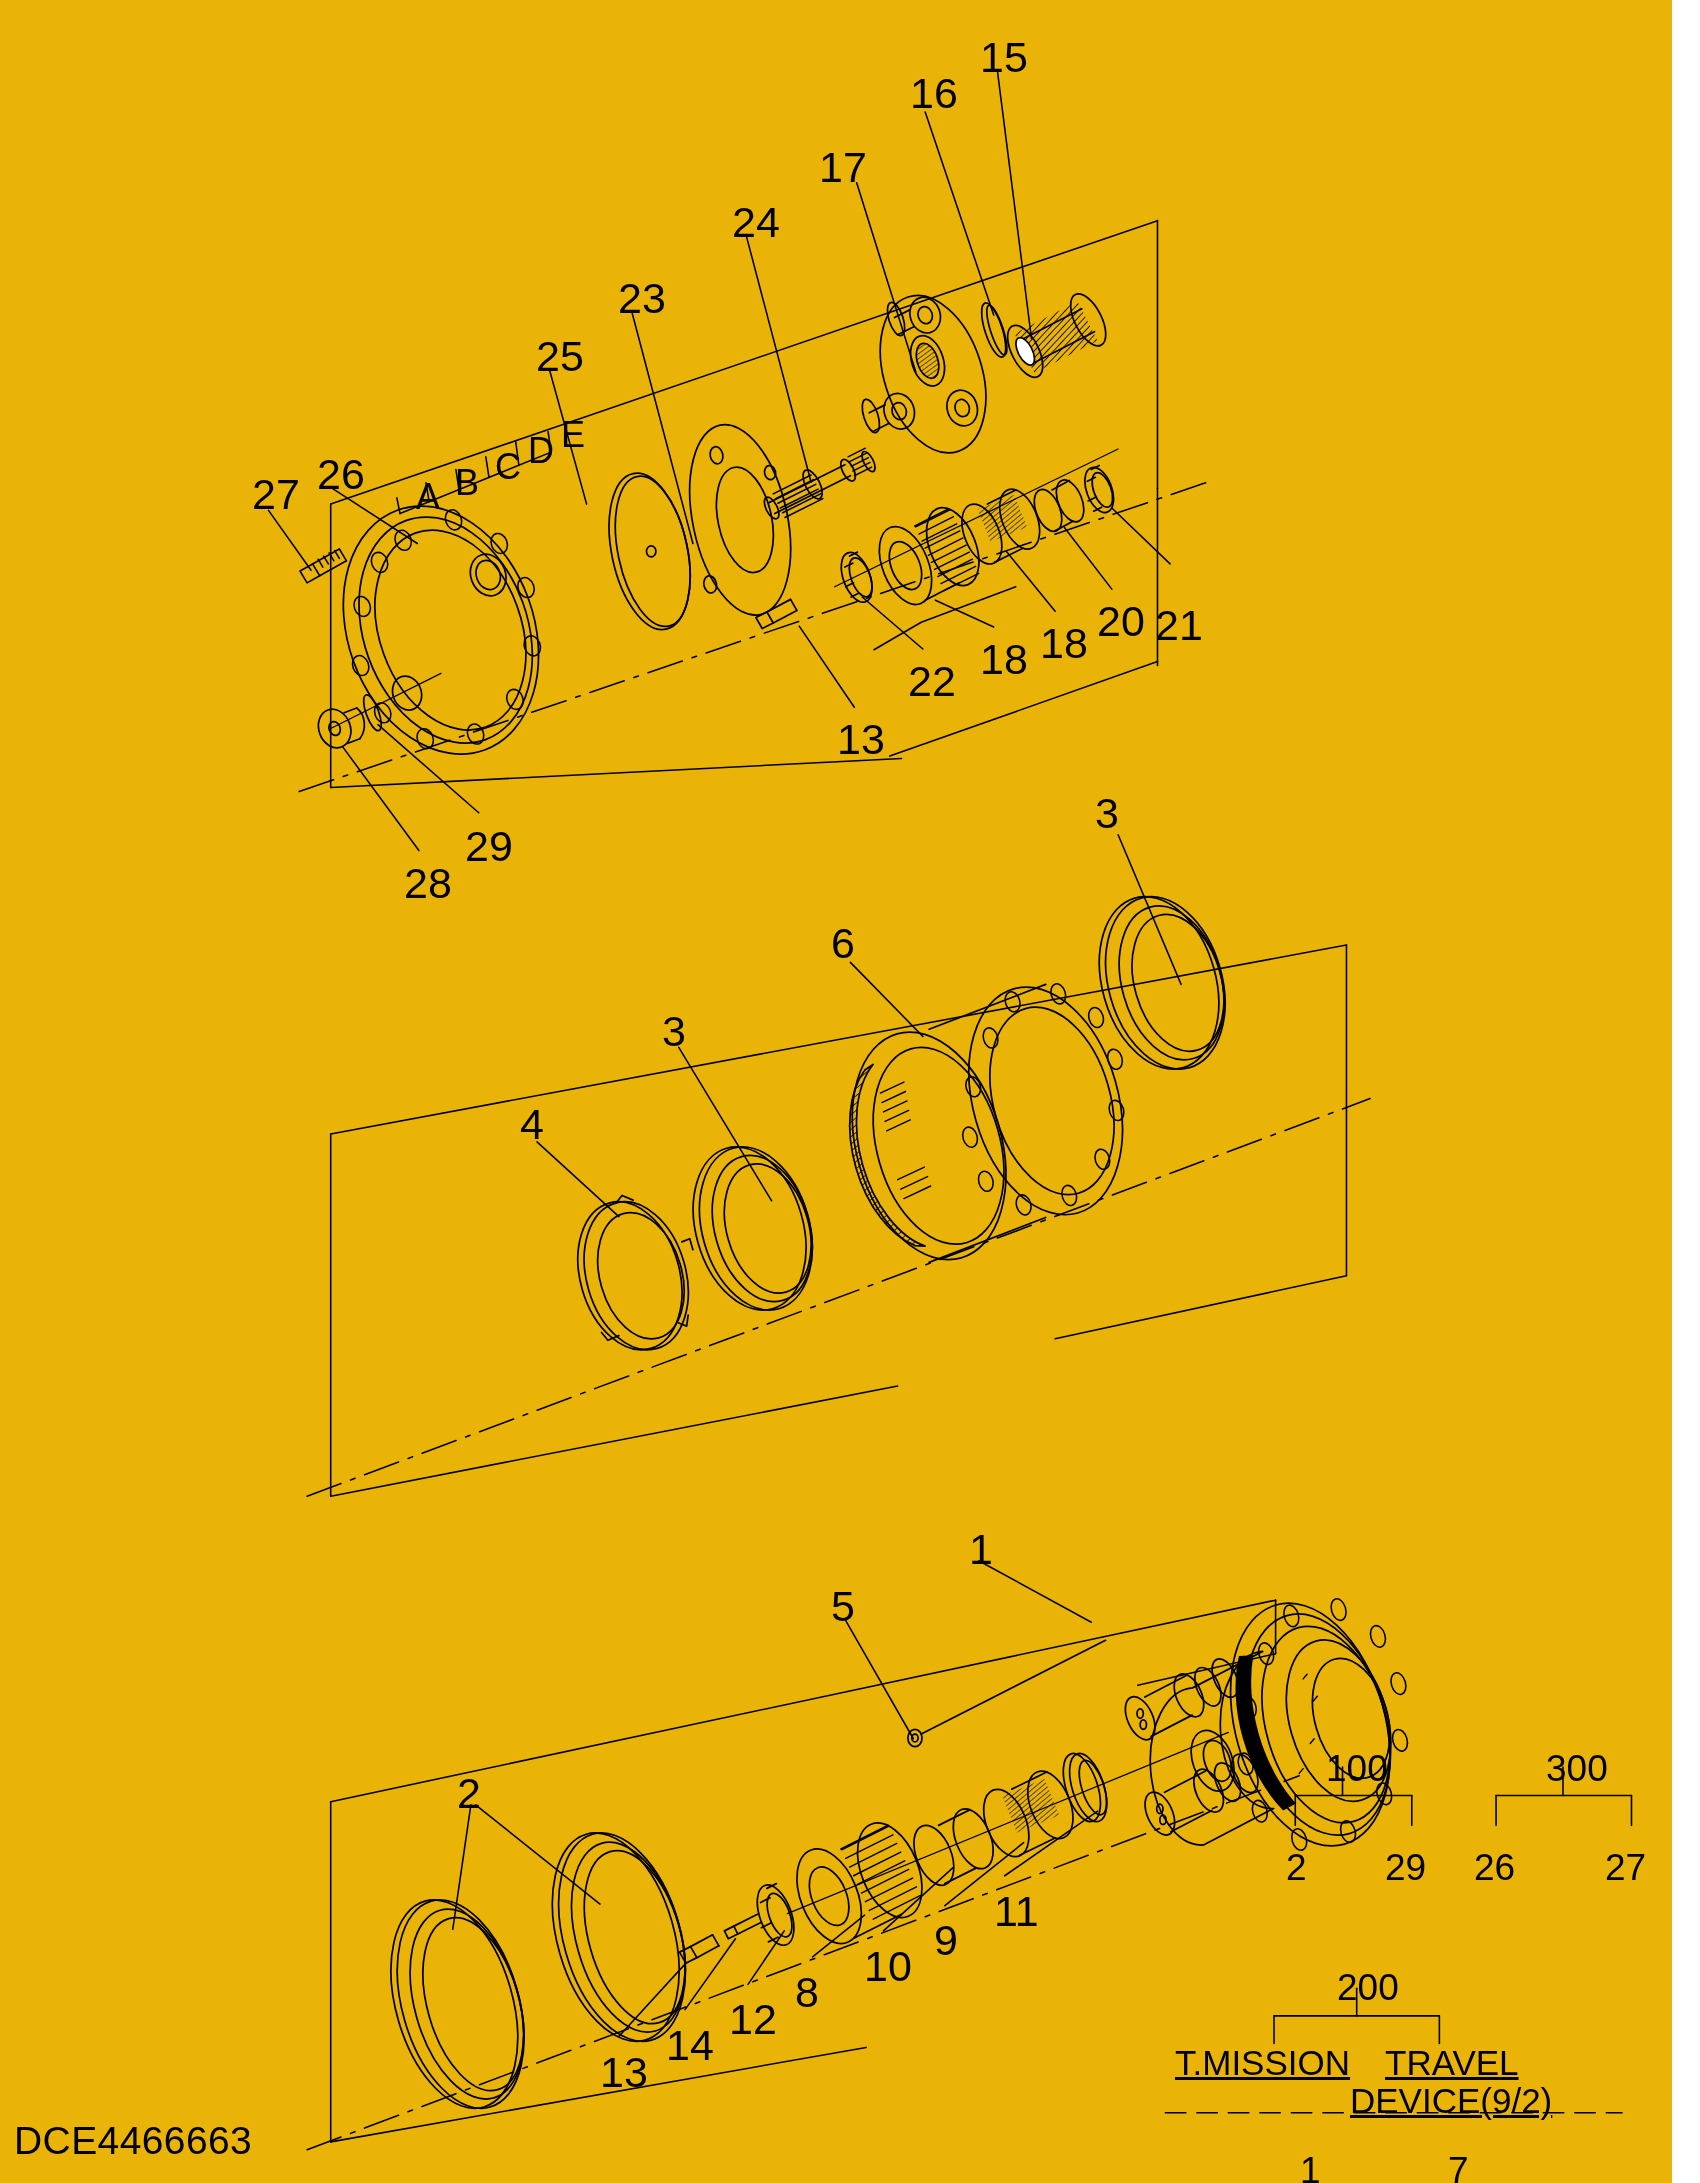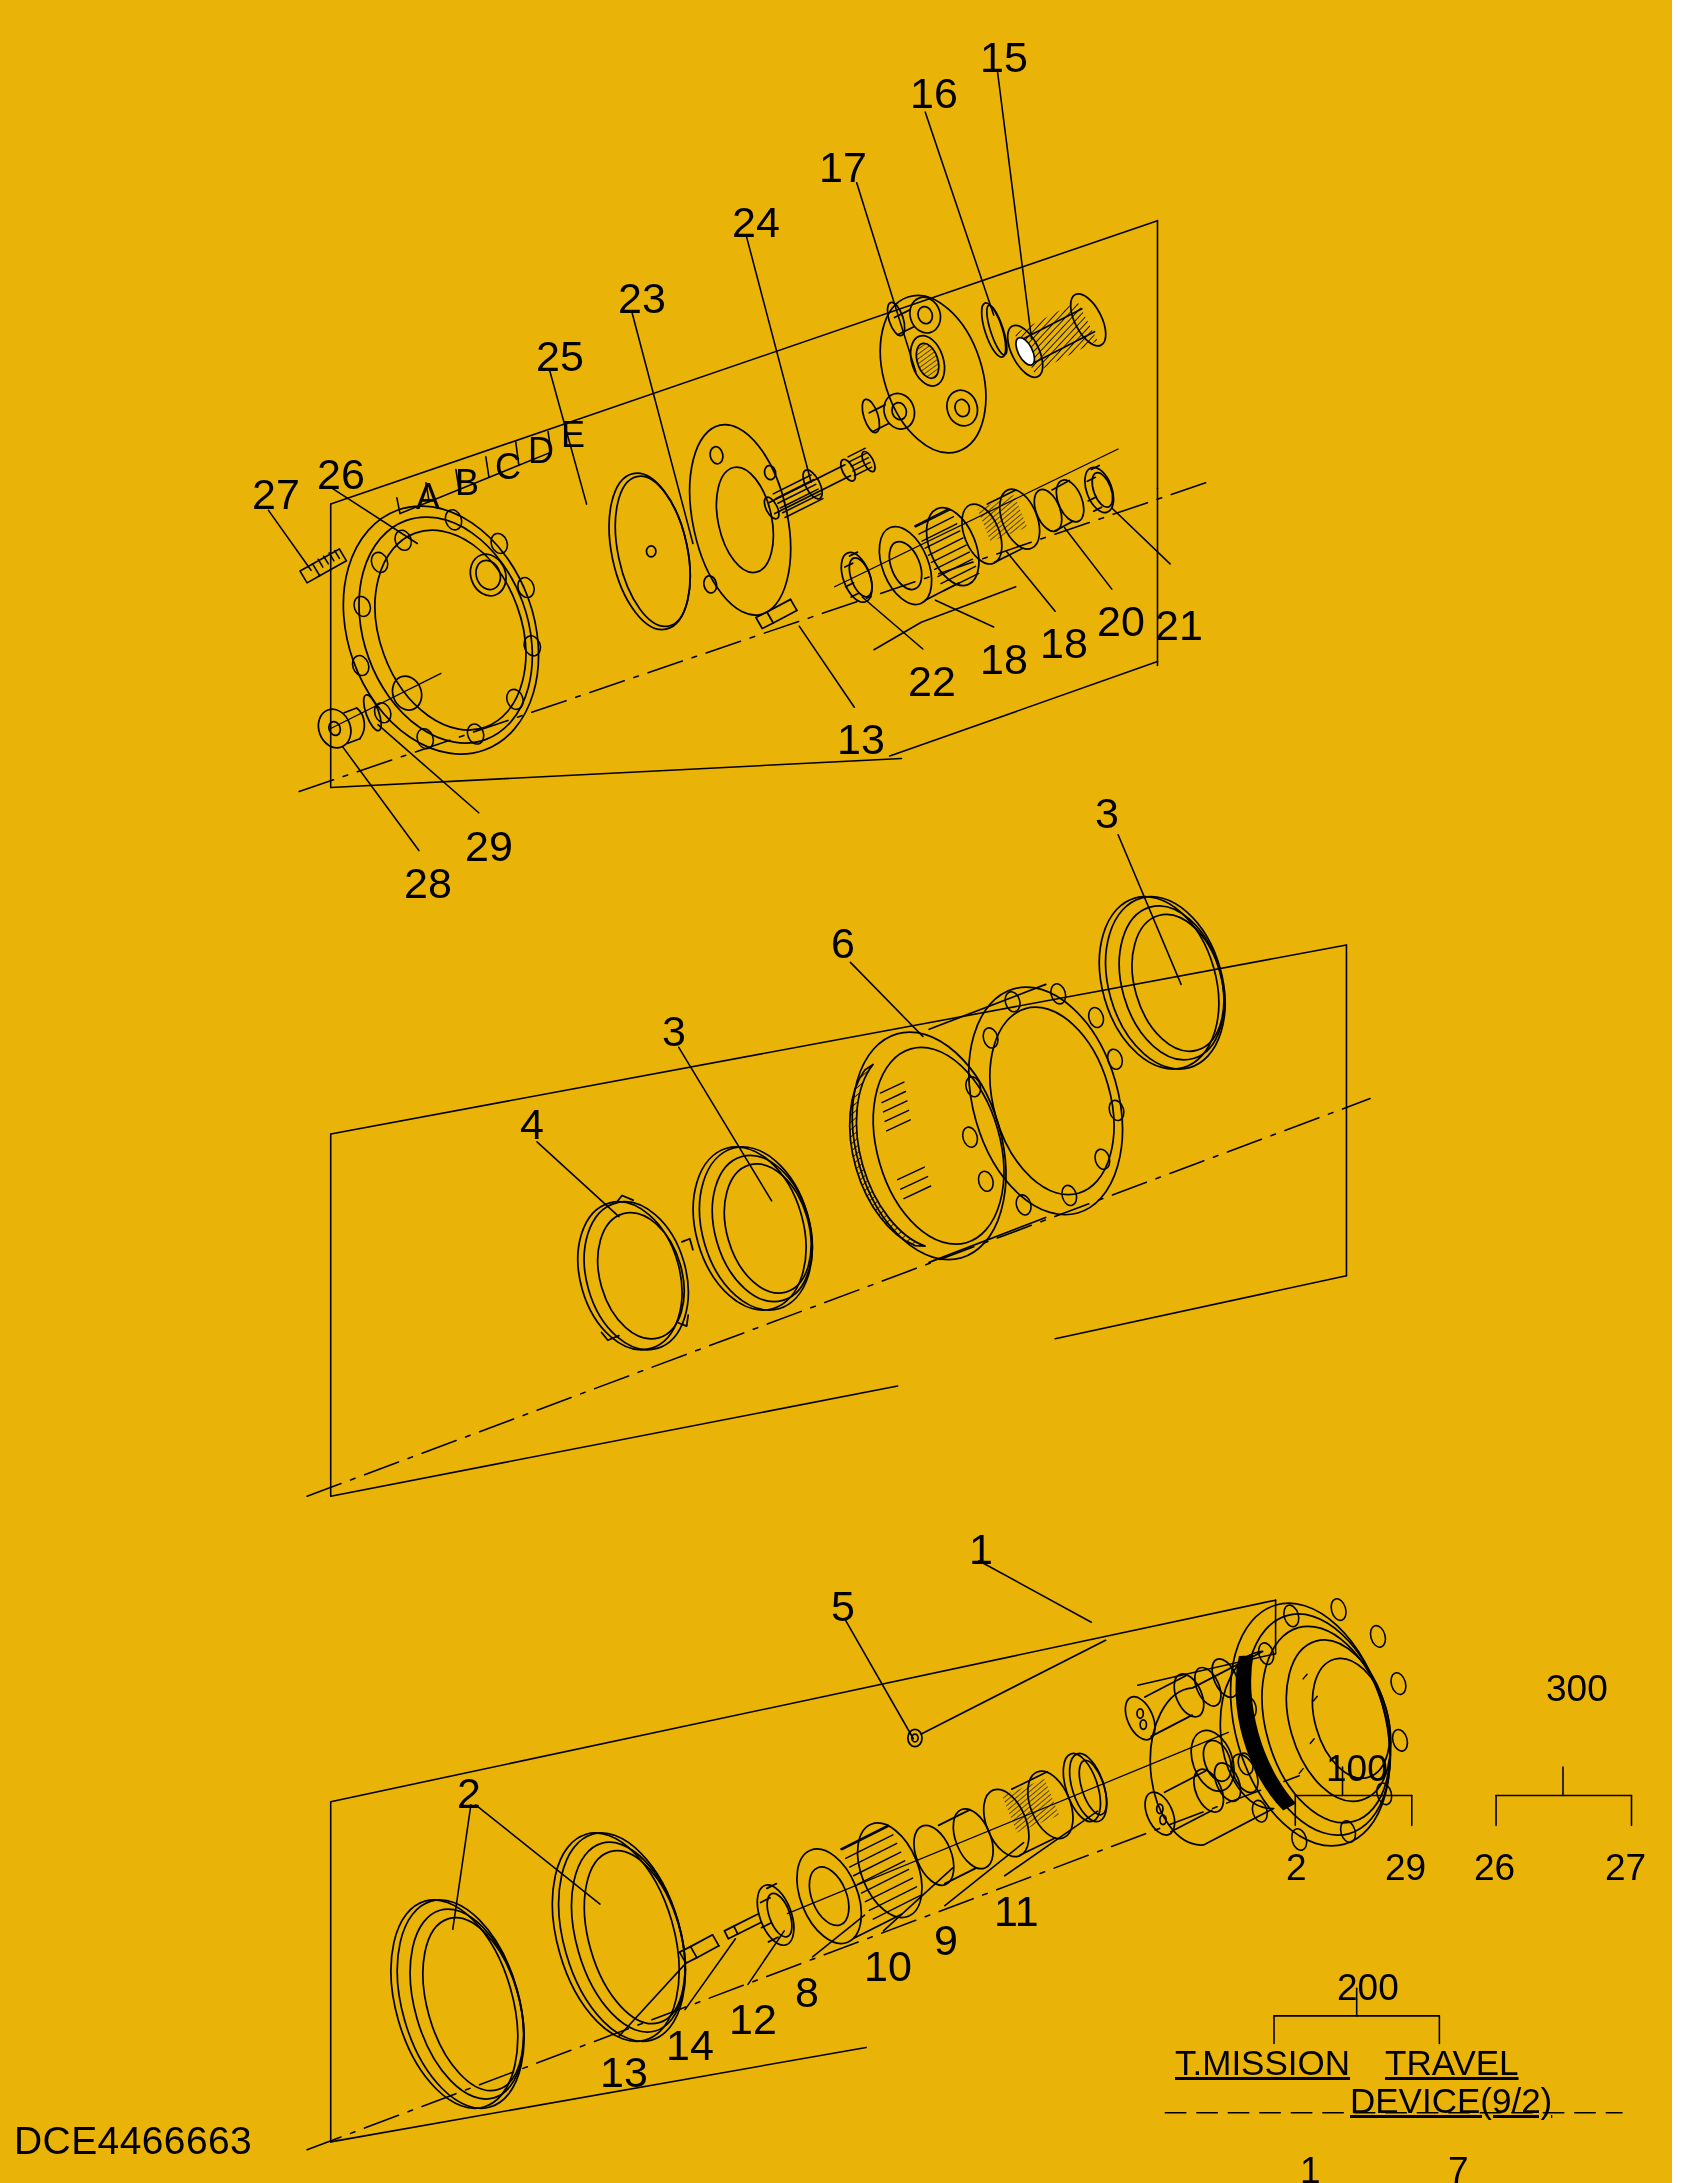--- a/index.html
+++ b/index.html
@@ -543,21 +543,21 @@
   <div class="callout num" style="left:864px;top:1945px;">10</div>
   <div class="callout num" style="left:795px;top:1971px;">8</div>
   <div class="callout num" style="left:729px;top:1998px;">12</div>
   <div class="callout num" style="left:666px;top:2024px;">14</div>
   <div class="callout num" style="left:600px;top:2051px;">13</div>
 
   <div class="callout legend-num" style="left:1326px;top:1730px;">100</div>
   <div class="callout legend-num" style="left:1286px;top:1829px;">2</div>
   <div class="callout legend-num" style="left:1385px;top:1829px;">29</div>
 
-  <div class="callout legend-num" style="left:1546px;top:1650px;">300</div>
+  <div class="callout legend-num" style="left:1546px;top:1730px;">300</div>
   <div class="callout legend-num" style="left:1474px;top:1829px;">26</div>
   <div class="callout legend-num" style="left:1605px;top:1829px;">27</div>
 
   <div class="callout legend-num" style="left:1337px;top:1949px;">200</div>
   <div class="callout legend-txt" style="left:1175px;top:2045px;">T.MISSION</div>
   <div class="callout legend-txt" style="left:1385px;top:2045px;">TRAVEL</div>
   <div class="callout legend-txt" style="left:1350px;top:2083px;">DEVICE(9/2)</div>
   <div class="callout legend-num" style="left:1300px;top:2132px;">1</div>
   <div class="callout legend-num" style="left:1448px;top:2132px;">7</div>
 

